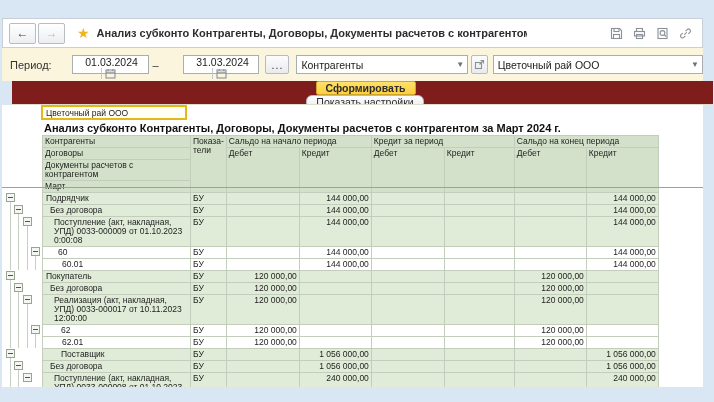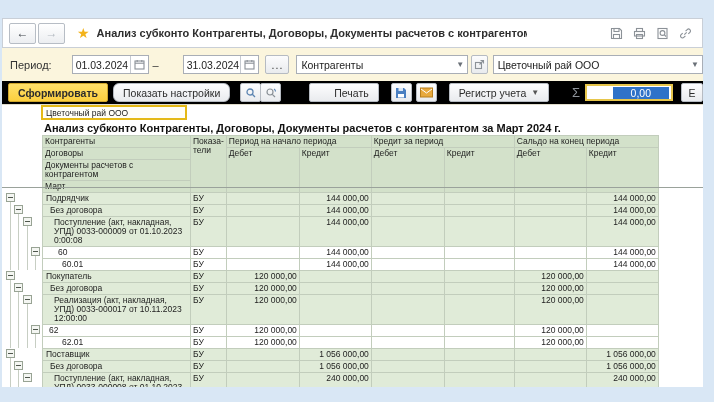--- a/index.html
+++ b/index.html
@@ -20,36 +20,36 @@
   .star{margin-left:12px;color:#f3b31b;font-size:14px;line-height:14px;}
   .wtitle{margin-left:7px;font-size:11px;font-weight:bold;color:#2e2e2e;white-space:nowrap;overflow:hidden;max-width:430px;}
   .wicons{margin-left:auto;margin-right:10px;display:flex;gap:10px;align-items:center;}
   .wicons svg{display:block;}
   
   .filterrow{left:2px;top:48px;width:701px;height:33px;background:#fbf5dd;
     display:flex;align-items:center;font-size:11px;color:#333;overflow:hidden;}
   .lbl{margin-left:8px;white-space:nowrap;}
   .field{height:19px;background:#fff;border:1px solid #a9aeb6;box-sizing:border-box;
     display:flex;align-items:center;font-size:10.5px;color:#222;}
-  .datefield{width:84px;margin-left:20px;}
+  .datefield{width:84px;margin-left:20px;flex-direction:column;}
   .datefield .txt{flex:1;padding-left:3px;white-space:nowrap;}
   .calbtn{width:17px;height:17px;border-left:1px solid #c6cad0;display:flex;align-items:center;justify-content:center;}
   .dash{margin:0 4px;}
   .smallbtn{height:19px;border:1px solid #b6bbc2;background:linear-gradient(#fcfcfd,#e9ebee);
     border-radius:2px;display:flex;align-items:center;justify-content:center;font-size:10.5px;color:#333;box-sizing:border-box;}
   .ellipsisbtn{width:26px;margin-left:6px;letter-spacing:1px;}
   .combo{margin-left:7px;}
   .combo .txt{flex:1;padding-left:4px;white-space:nowrap;overflow:hidden;}
   .combo .arr{width:14px;text-align:center;color:#6a7077;font-size:8px;}
   .combo1{width:188px;}
   .openbtn{width:18px;margin-left:3px;}
   .combo2{width:230px;margin-left:5px;}
   
-  .toolbar{left:2px;top:81px;width:701px;height:24px;background:#000000;
-    display:flex;align-items:center;overflow:hidden;border-bottom:1px solid #e0dccb;box-sizing:border-box;}
+  .toolbar{left:12px;top:81px;width:701px;height:24px;background:#7f1d1d;
+    display:flex;align-items:center;overflow:hidden;border-bottom:1px solid #e0dccb;box-sizing:border-box;flex-direction:column;}
   .btn{height:19px;border:1px solid #b6bbc2;background:linear-gradient(#fdfdfe,#e9ebee);
     border-radius:2px;font-size:10.5px;color:#2c2c2c;display:flex;align-items:center;justify-content:center;
     padding:0 9px;white-space:nowrap;box-sizing:border-box;}
   .btn-generate{margin-left:6px;background:linear-gradient(#ffe06a,#fccf3e);border-color:#cfa62c;font-weight:bold;}
   .btn-settings{margin-left:5px;border-radius:6px;}
   .sqbtn{width:21px;padding:0;}
   .grp{display:flex;margin-left:10px;}
   .grp .sqbtn+.sqbtn{margin-left:-1px;}
   .btn-print{margin-left:28px;padding-left:24px;}
   .btn-save{margin-left:12px;}
@@ -229,21 +229,21 @@
         <col style="width:72px">
         <col style="width:72px">
     </colgroup>
     <thead>
       <tr class="h11">
         <td>Контрагенты</td>
         <td rowspan="4">
           <div>Показа-</div>
           <div>тели</div>
         </td>
-        <td colspan="2">Период на начало периода</td>
+        <td colspan="2">Сальдо на начало периода</td>
         <td colspan="2">Кредит за период</td>
         <td colspan="2">Сальдо на конец периода</td>
       </tr>
       <tr class="h11">
         <td>Договоры</td>
         <td rowspan="3">Дебет</td>
         <td rowspan="3">Кредит</td>
         <td rowspan="3">Дебет</td>
         <td rowspan="3">Кредит</td>
         <td rowspan="3">Дебет</td>
@@ -331,41 +331,41 @@
           <td style="padding-left: 11px;">Реализация (акт, накладная, УПД) 0033-000017 от 10.11.2023 12:00:00</td>
           <td class="c-ind">БУ</td>
           <td class="c-num">120 000,00</td>
           <td class="c-num"></td>
           <td class="c-num"></td>
           <td class="c-num"></td>
           <td class="c-num">120 000,00</td>
           <td class="c-num"></td>
         </tr>
         <tr class="row-white">
-          <td style="padding-left: 6px;">62</td>
+          <td style="padding-left: 18px;">62</td>
           <td class="c-ind">БУ</td>
           <td class="c-num">120 000,00</td>
           <td class="c-num"></td>
           <td class="c-num"></td>
           <td class="c-num"></td>
           <td class="c-num">120 000,00</td>
           <td class="c-num"></td>
         </tr>
         <tr class="row-white">
           <td style="padding-left: 19px;">62.01</td>
           <td class="c-ind">БУ</td>
           <td class="c-num">120 000,00</td>
           <td class="c-num"></td>
           <td class="c-num"></td>
           <td class="c-num"></td>
           <td class="c-num">120 000,00</td>
           <td class="c-num"></td>
         </tr>
         <tr class="row-green">
-          <td style="padding-left: 3px;">Поставщик</td>
+          <td style="padding-left: 18px;">Поставщик</td>
           <td class="c-ind">БУ</td>
           <td class="c-num"></td>
           <td class="c-num">1 056 000,00</td>
           <td class="c-num"></td>
           <td class="c-num"></td>
           <td class="c-num"></td>
           <td class="c-num">1 056 000,00</td>
         </tr>
         <tr class="row-green">
           <td style="padding-left: 7px;">Без договора</td>

